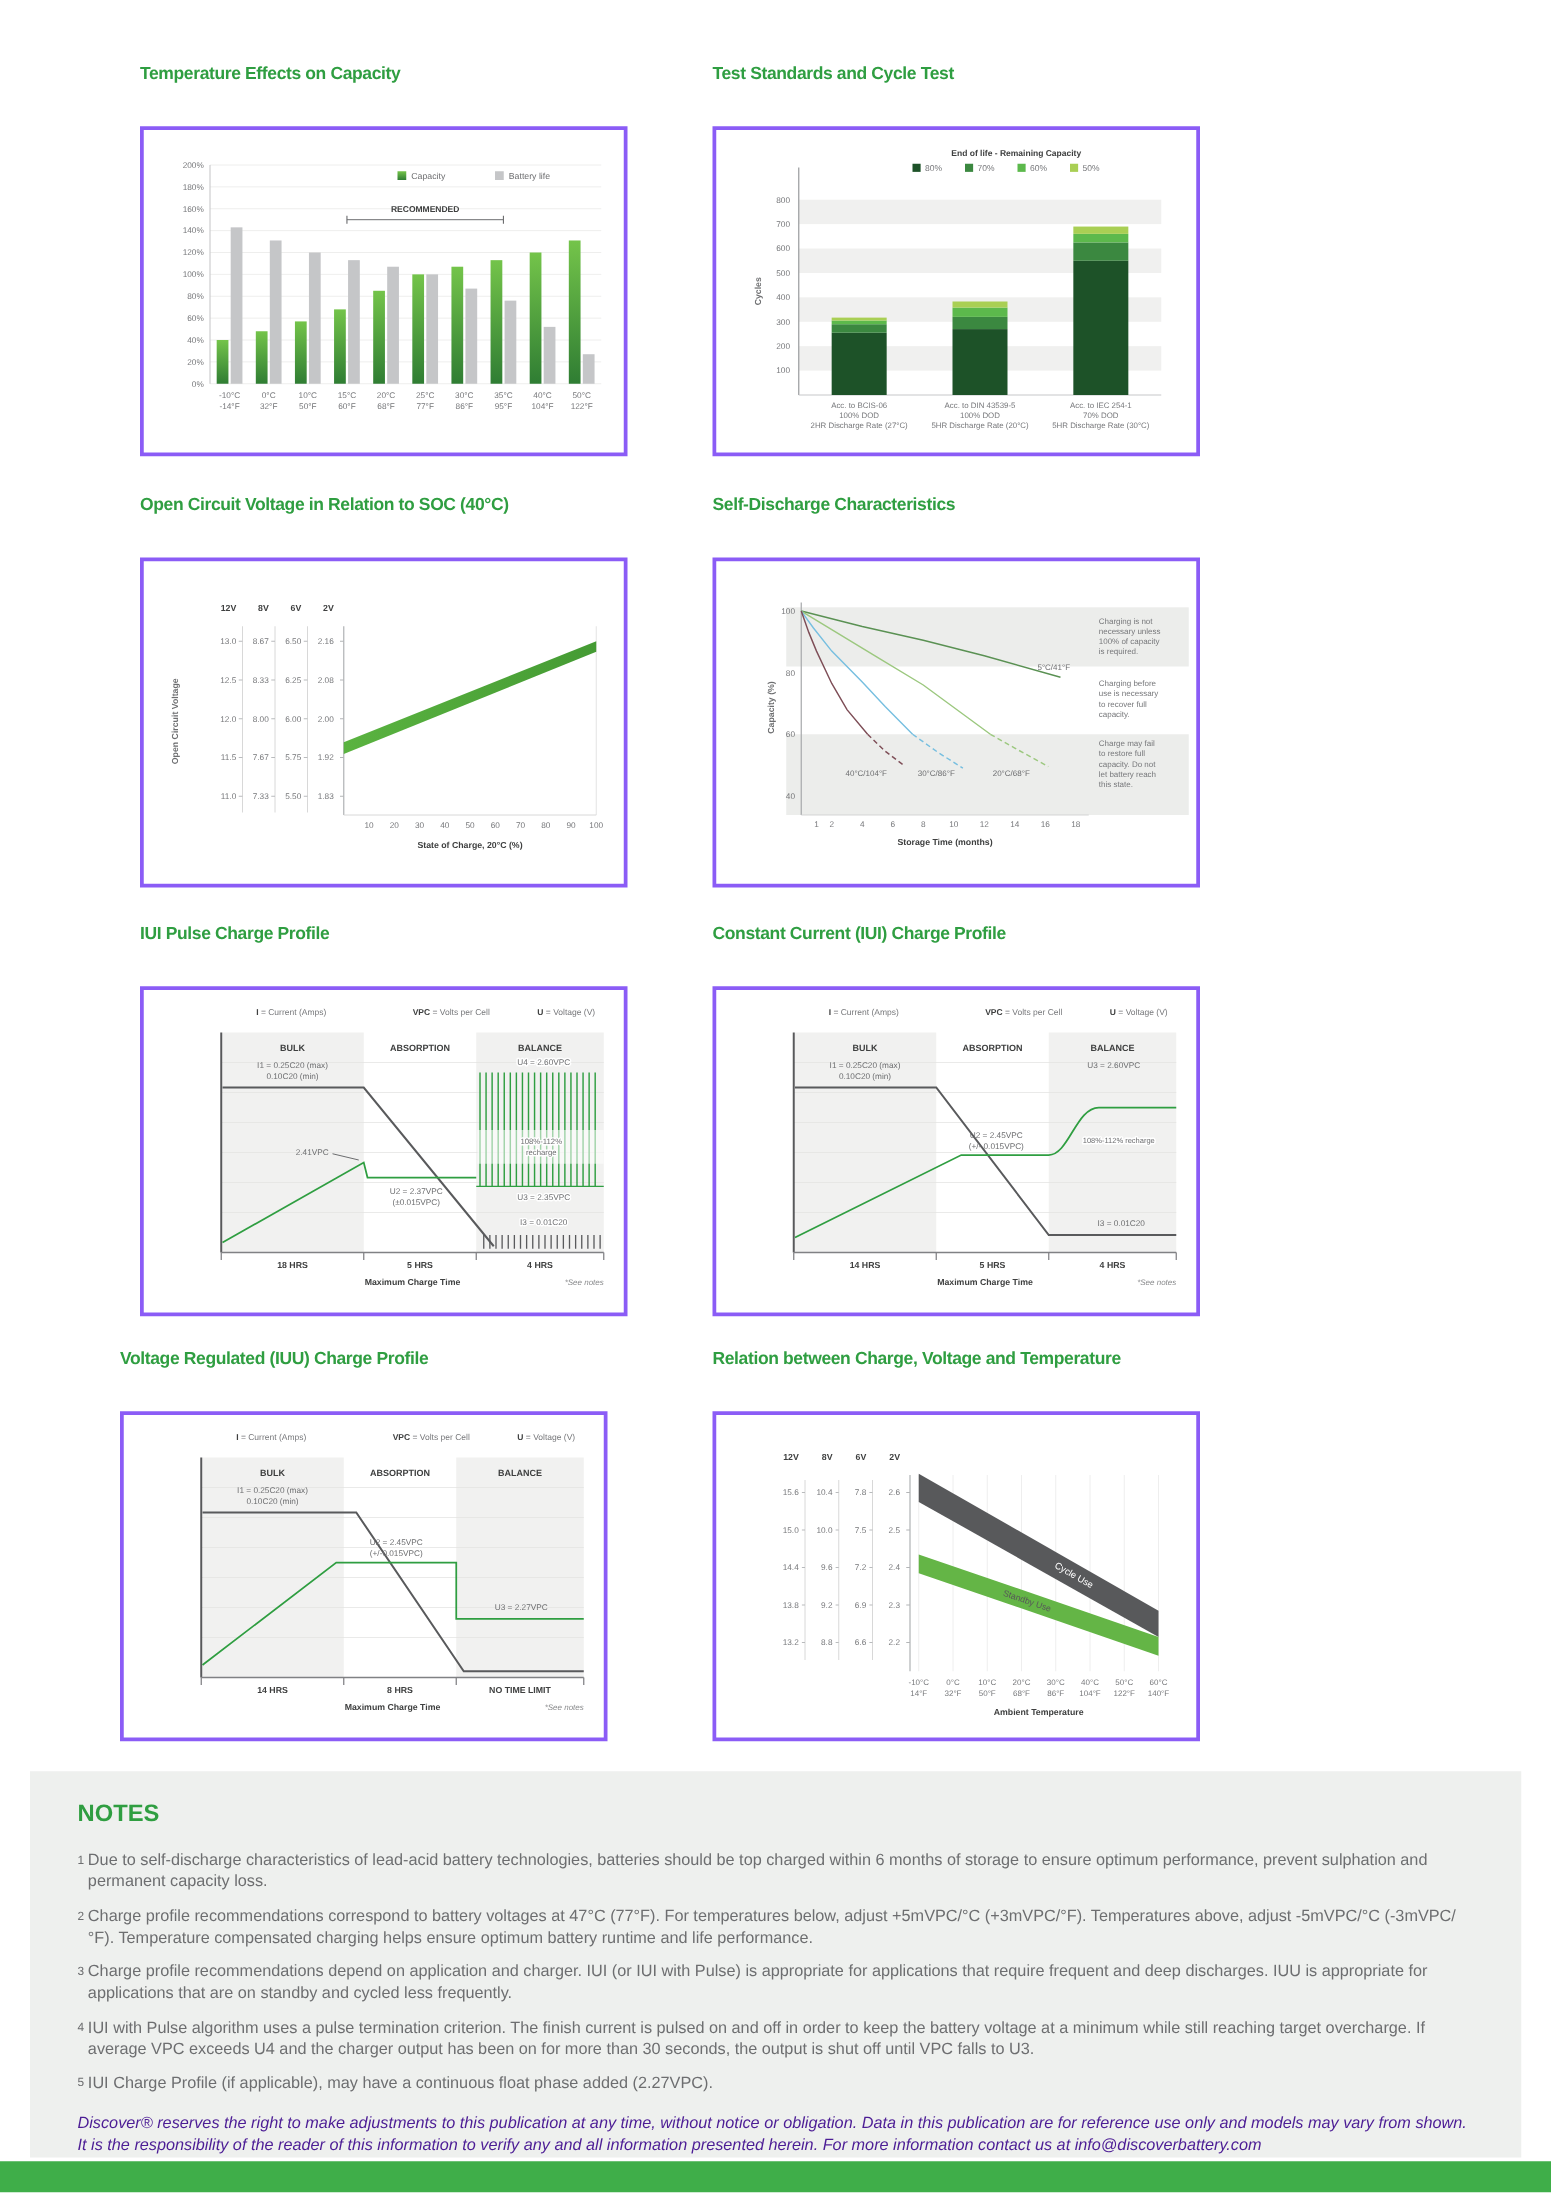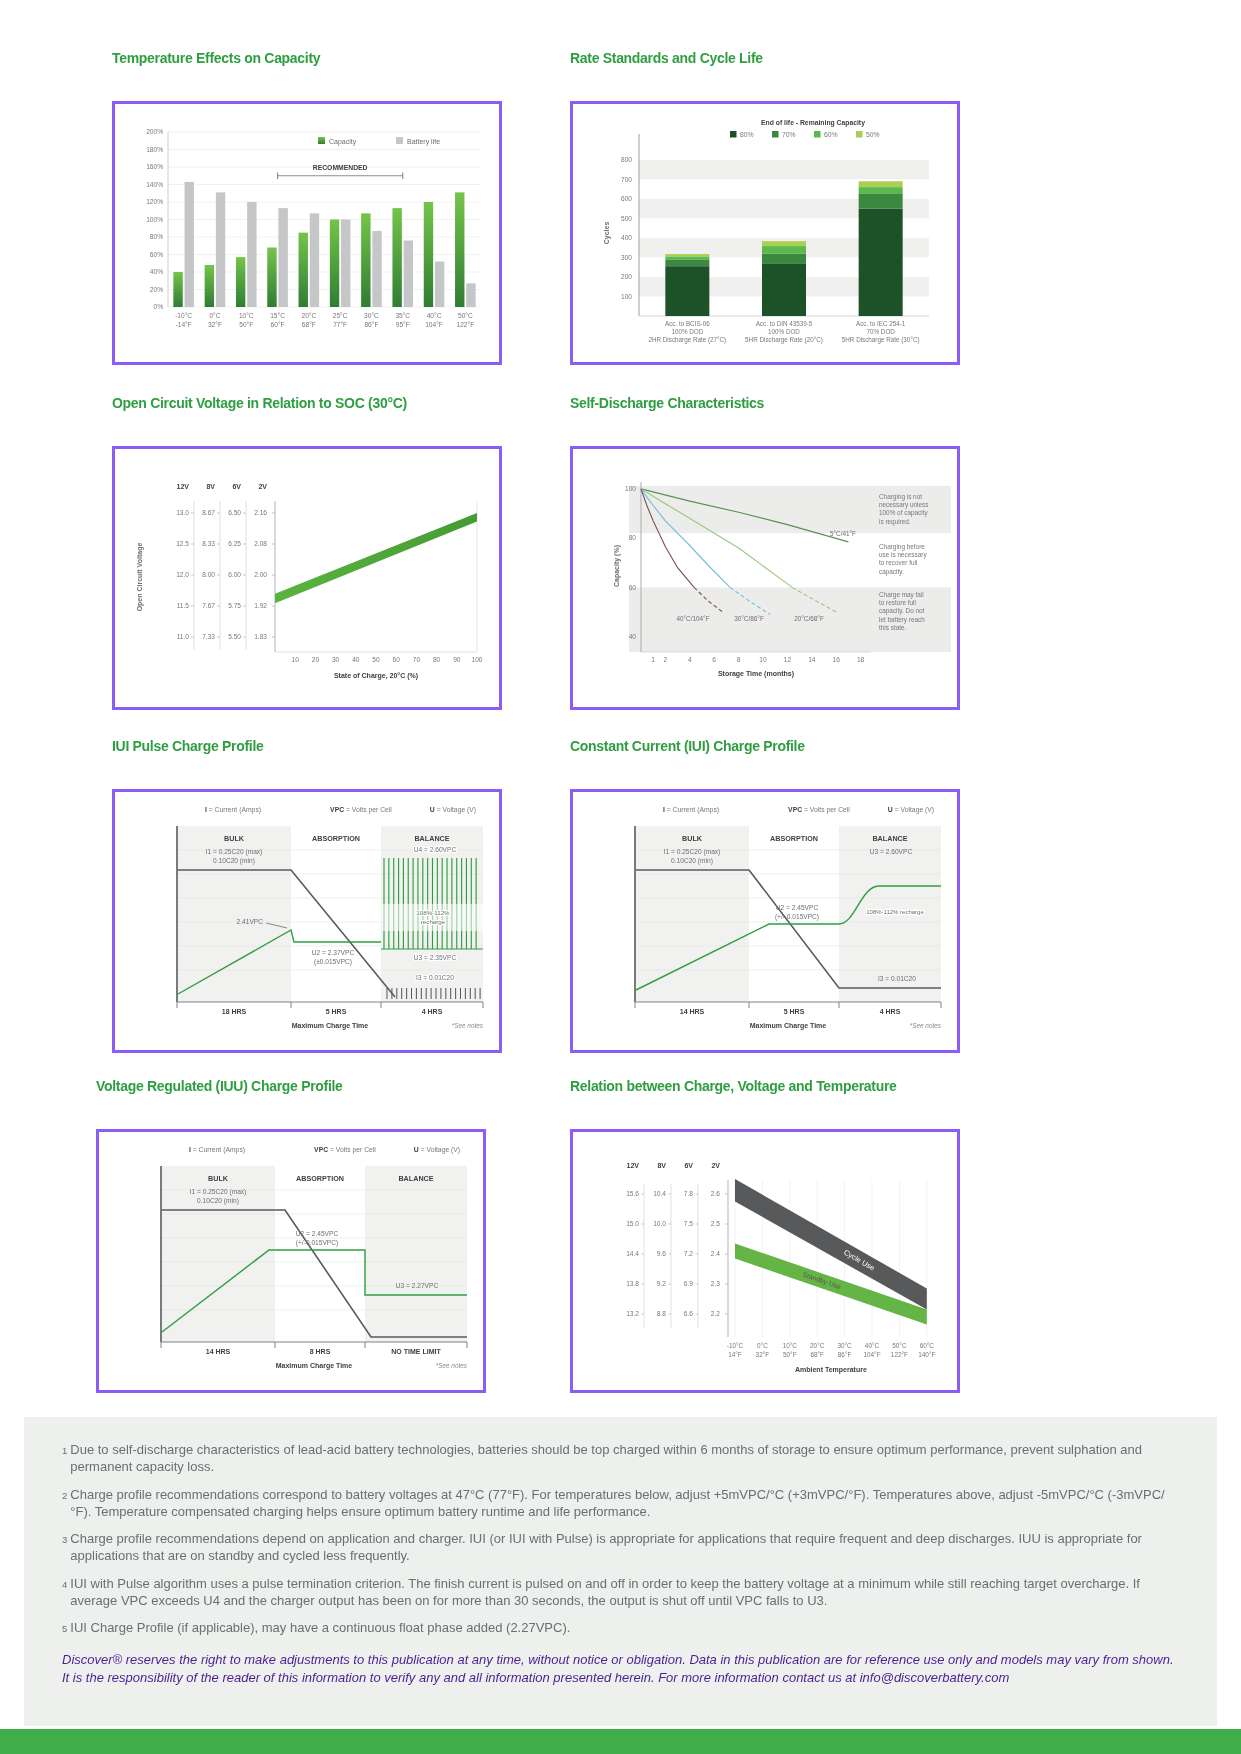--- a/index.html
+++ b/index.html
@@ -104,21 +104,21 @@
         <text x="287.75" y="214" font-size="6.6" fill="#77787b" text-anchor="middle">35°C</text>
         <text x="287.75" y="223" font-size="6.6" fill="#77787b" text-anchor="middle">95°F</text>
         <text x="319.05" y="214" font-size="6.6" fill="#77787b" text-anchor="middle">40°C</text>
         <text x="319.05" y="223" font-size="6.6" fill="#77787b" text-anchor="middle">104°F</text>
         <text x="350.35" y="214" font-size="6.6" fill="#77787b" text-anchor="middle">50°C</text>
         <text x="350.35" y="223" font-size="6.6" fill="#77787b" text-anchor="middle">122°F</text>
       </svg>
   </div>
 </div>
 <div class="sec" id="s1">
-  <h2>Rate Standards and Cycle Life</h2>
+  <h2>Test Standards and Cycle Test</h2>
   <div class="panel">
     <svg viewBox="0 0 384 258">
         <rect x="66" y="172.94117647058823" width="290" height="19.529411764705884" fill="#f0f0ef"></rect>
         <rect x="66" y="133.88235294117646" width="290" height="19.529411764705884" fill="#f0f0ef"></rect>
         <rect x="66" y="94.8235294117647" width="290" height="19.529411764705884" fill="#f0f0ef"></rect>
         <rect x="66" y="55.764705882352956" width="290" height="19.529411764705884" fill="#f0f0ef"></rect>
         <line x1="66" y1="30" x2="66" y2="212" stroke="#9c9ea0" stroke-width="1"></line>
         <line x1="66" y1="212" x2="356" y2="212" stroke="#c6c7c9" stroke-width="0.8"></line>
         <text x="59" y="194.77058823529413" font-size="6.6" fill="#77787b" text-anchor="end">100</text>
         <text x="59" y="175.24117647058824" font-size="6.6" fill="#77787b" text-anchor="end">200</text>
@@ -156,21 +156,21 @@
         <text x="211" y="222" font-size="6.3" fill="#77787b" text-anchor="middle">Acc. to DIN 43539-5</text>
         <text x="211" y="230" font-size="6.3" fill="#77787b" text-anchor="middle">100% DOD</text>
         <text x="211" y="238" font-size="6.3" fill="#77787b" text-anchor="middle">5HR Discharge Rate (20°C)</text>
         <text x="307.66666666666663" y="222" font-size="6.3" fill="#77787b" text-anchor="middle">Acc. to IEC 254-1</text>
         <text x="307.66666666666663" y="230" font-size="6.3" fill="#77787b" text-anchor="middle">70% DOD</text>
         <text x="307.66666666666663" y="238" font-size="6.3" fill="#77787b" text-anchor="middle">5HR Discharge Rate (30°C)</text>
       </svg>
   </div>
 </div>
 <div class="sec" id="s2">
-  <h2>Open Circuit Voltage in Relation to SOC (30°C)</h2>
+  <h2>Open Circuit Voltage in Relation to SOC (40°C)</h2>
   <div class="panel">
     <svg viewBox="0 0 384 258">
         <text x="74" y="40" font-size="7" fill="#3f4040" text-anchor="end" font-weight="bold">12V</text>
         <text x="100" y="40" font-size="7" fill="#3f4040" text-anchor="end" font-weight="bold">8V</text>
         <text x="126" y="40" font-size="7" fill="#3f4040" text-anchor="end" font-weight="bold">6V</text>
         <text x="152" y="40" font-size="7" fill="#3f4040" text-anchor="end" font-weight="bold">2V</text>
         <line x1="79" y1="52" x2="79" y2="201" stroke="#d8d8d8" stroke-width="0.8"></line>
         <line x1="76" y1="64" x2="79" y2="64" stroke="#b9bbbd" stroke-width="0.8"></line>
         <line x1="76" y1="95" x2="79" y2="95" stroke="#b9bbbd" stroke-width="0.8"></line>
         <line x1="76" y1="126" x2="79" y2="126" stroke="#b9bbbd" stroke-width="0.8"></line>
@@ -535,20 +535,21 @@
         <text x="326.4" y="216" font-size="6.4" fill="#77787b" text-anchor="middle">50°C</text>
         <text x="326.4" y="225" font-size="6.4" fill="#77787b" text-anchor="middle">122°F</text>
         <text x="353.79999999999995" y="216" font-size="6.4" fill="#77787b" text-anchor="middle">60°C</text>
         <text x="353.79999999999995" y="225" font-size="6.4" fill="#77787b" text-anchor="middle">140°F</text>
         <text x="257.9" y="240" font-size="7" fill="#3f4040" text-anchor="middle" font-weight="bold">Ambient Temperature</text>
       </svg>
   </div>
 </div>
 
 <div class="notes">
+  <h2>NOTES</h2>
   <div id="notes-list">
       <div class="note">
         <span class="n">1</span>
         <span>Due to self-discharge characteristics of lead-acid battery technologies, batteries should be top charged within 6 months of storage to ensure optimum performance, prevent sulphation and permanent capacity loss.</span>
       </div>
       <div class="note">
         <span class="n">2</span>
         <span>Charge profile recommendations correspond to battery voltages at 47°C (77°F). For temperatures below, adjust +5mVPC/°C (+3mVPC/°F). Temperatures above, adjust -5mVPC/°C (-3mVPC/°F). Temperature compensated charging helps ensure optimum battery runtime and life performance.</span>
       </div>
       <div class="note">

